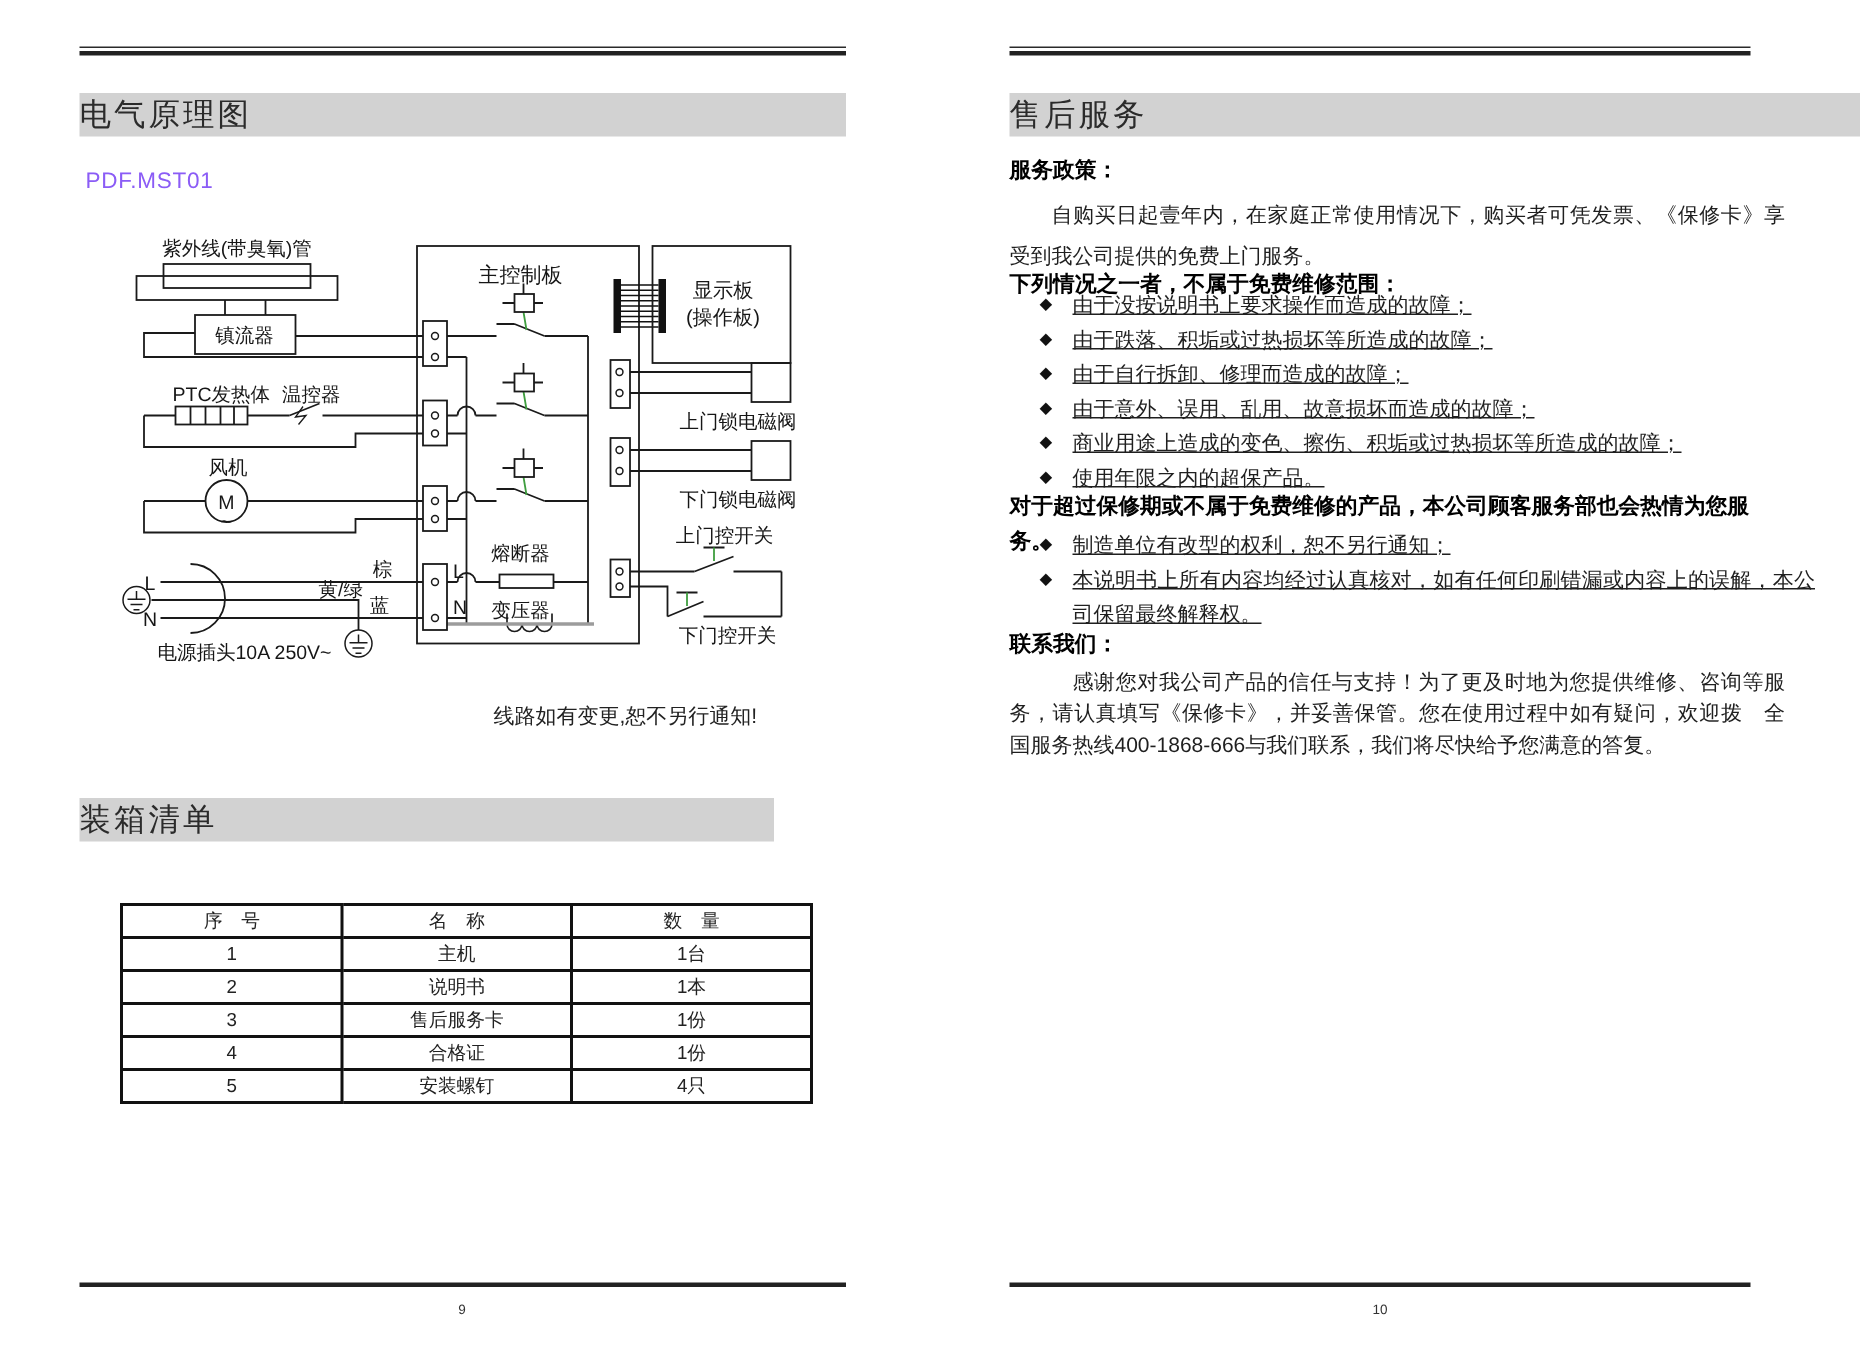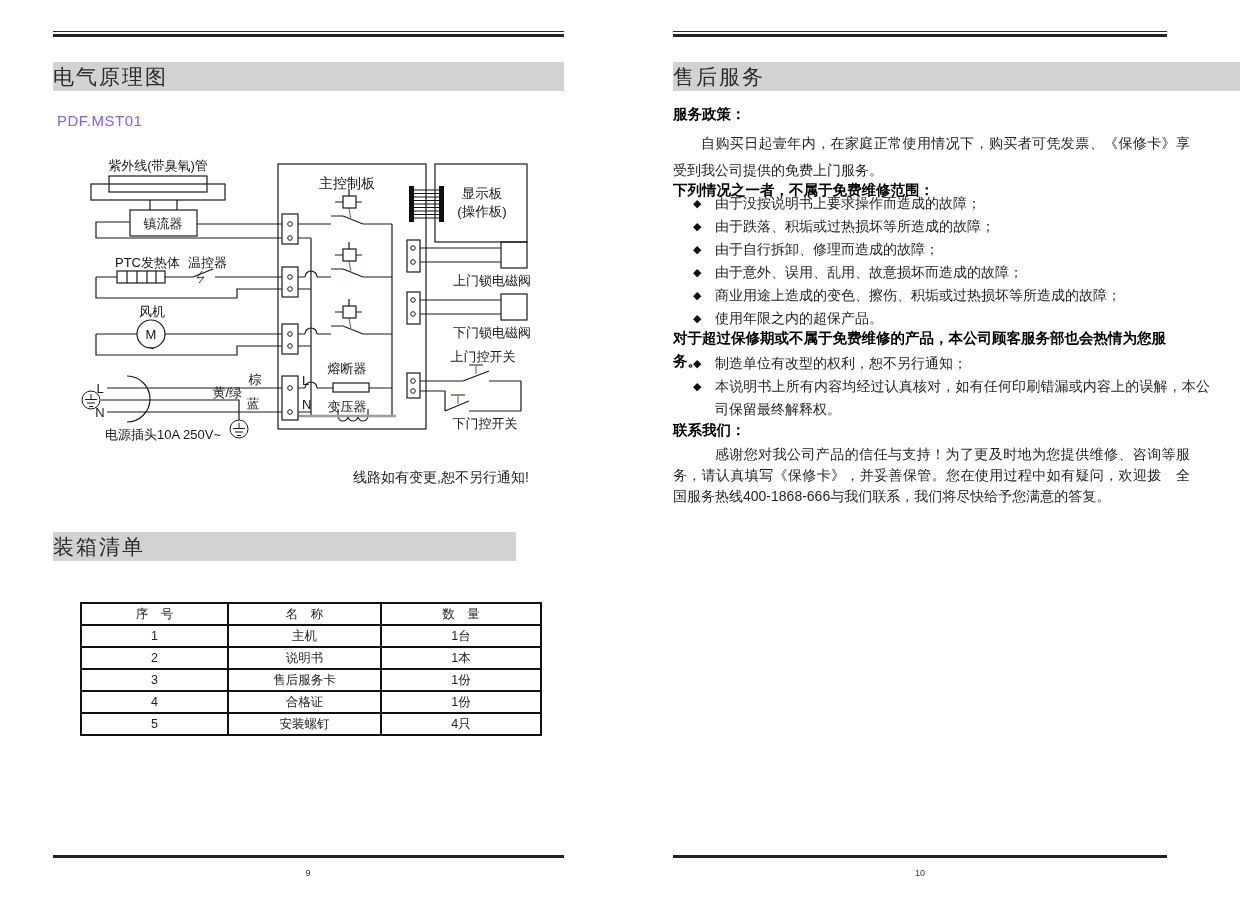--- a/index.html
+++ b/index.html
@@ -9,38 +9,38 @@
     overflow:hidden;
   }
   .abs{position:absolute;}
   .rule-thin{height:1px;background:#2a2a2a;}
   .rule-thick{height:3px;background:#222222;}
   .banner{
     height:29px;background:#d2d2d2;line-height:29px;text-align:left;
     font-size:21px;letter-spacing:2px;color:#2b2b2b;font-weight:500;
   }
   #doc-code{left:57px;top:112px;font-size:15px;letter-spacing:.5px;color:#8b5cf6;}
-  #diagram-note{left:353px;top:469px;font-size:14px;color:#222;}
+  #diagram-note{left:329px;top:469px;font-size:14px;color:#222;}
   .page-num{font-size:9px;color:#333;text-align:center;width:40px;}
   
   #packing-table{left:80px;top:602px;border-collapse:collapse;table-layout:fixed;}
   #packing-table td{
     border:2px solid #111;height:20px;text-align:center;vertical-align:middle;
     font-size:12.5px;color:#222;padding:0;
   }
   
   .rp{left:673px;width:517px;}
   .bold-head{font-size:14.5px;font-weight:700;color:#000;line-height:20px;}
   .para{font-size:14px;text-align:justify;color:#1f1f1f;}
   #policy-para{line-height:27px;text-indent:2em;}
   #contact-para{line-height:21px;text-indent:3em;}
   ul.bullets{list-style:none;margin:0;padding:0 0 0 20px;}
   ul.bullets li{display:flex;line-height:23px;font-size:14px;}
   ul.bullets .marker{width:22px;flex:0 0 22px;font-size:11px;color:#111;}
-  ul.bullets .btext{flex:1;text-align:justify;}
+  ul.bullets .btext{flex:1;text-align:justify;text-decoration:underline;}
   svg text{fill:#161616;}
 </style>
 </head>
 <body>
 
 <div class="abs rule-thin" style="left:53px;top:31px;width:511px;"></div>
 <div class="abs rule-thick" style="left:53px;top:34px;width:511px;"></div>
 
 <div class="abs banner" style="left:53px;top:62px;width:511px;">电气原理图</div>
 

